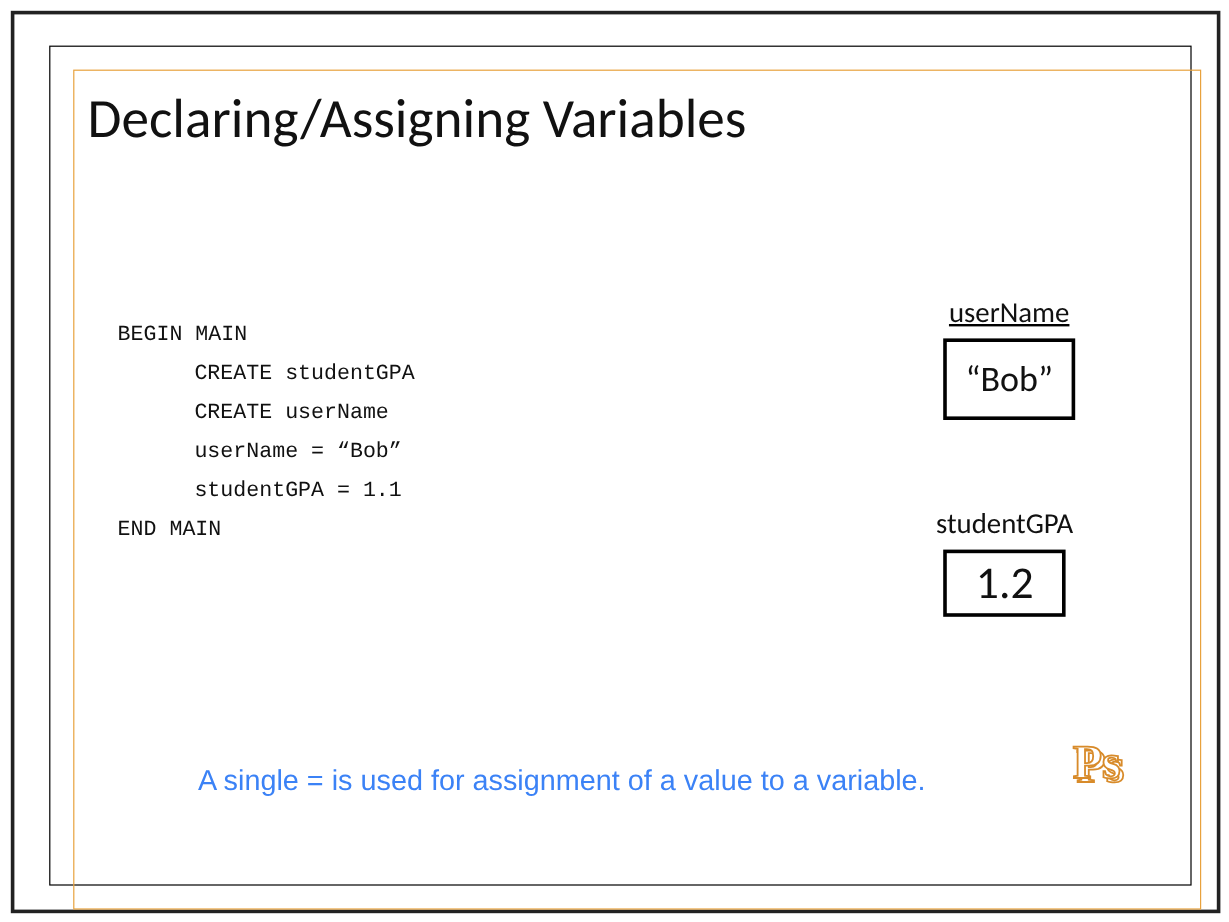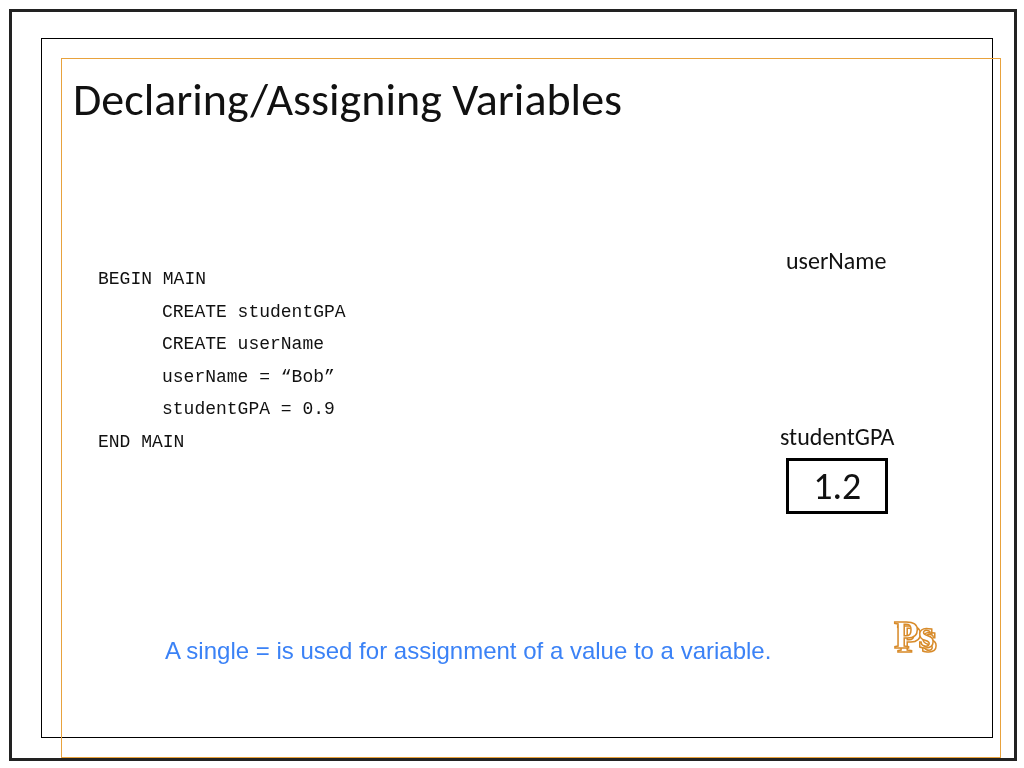--- a/index.html
+++ b/index.html
@@ -47,21 +47,21 @@
   .var-label { font-size: 24px; color: #111; margin-bottom: 6px; }
   .var-box {
     border: 3px solid #000;
     display: inline-flex;
     align-items: center;
     justify-content: center;
     font-size: 30px;
     color: #111;
     background: #fff;
   }
-  #box1-group { top: 232px; left: 772px; }
+  #box1-group { top: 232px; left: 772px; text-decoration: underline; }
   #box1-group .var-box { width: 110px; height: 68px; }
   #box2-group { top: 408px; left: 766px; }
   #box2-group .var-box { width: 102px; height: 56px; font-size: 38px; }
   .footnote {
     position: absolute;
     top: 624px; left: 152px;
     font-size: 24px;
     color: #3b82f6;
     font-family: Arial, sans-serif;
   }
@@ -91,26 +91,29 @@
   <div class="inner-black"></div>
   <div class="inner-orange"></div>
 
   <div class="title">Declaring/Assigning Variables</div>
 
   <div class="code-block">
     <div>BEGIN MAIN</div>
     <span class="code-indent">CREATE studentGPA</span>
     <span class="code-indent">CREATE userName</span>
     <span class="code-indent">userName = “Bob”</span>
-    <span class="code-indent">studentGPA = 0.9</span>
+    <span class="code-indent">studentGPA = 1.1</span>
     <div>END MAIN</div>
   </div>
 
   <div class="var-box-group" id="box1-group">
     <div class="var-label">userName</div>
+    <div class="var-box">
+      <span>“Bob”</span>
+    </div>
   </div>
 
   <div class="var-box-group" id="box2-group">
     <div class="var-label">studentGPA</div>
     <div class="var-box">
       <span>1.2</span>
     </div>
   </div>
 
   <div class="footnote">A single = is used for assignment of a value to a variable.</div>

